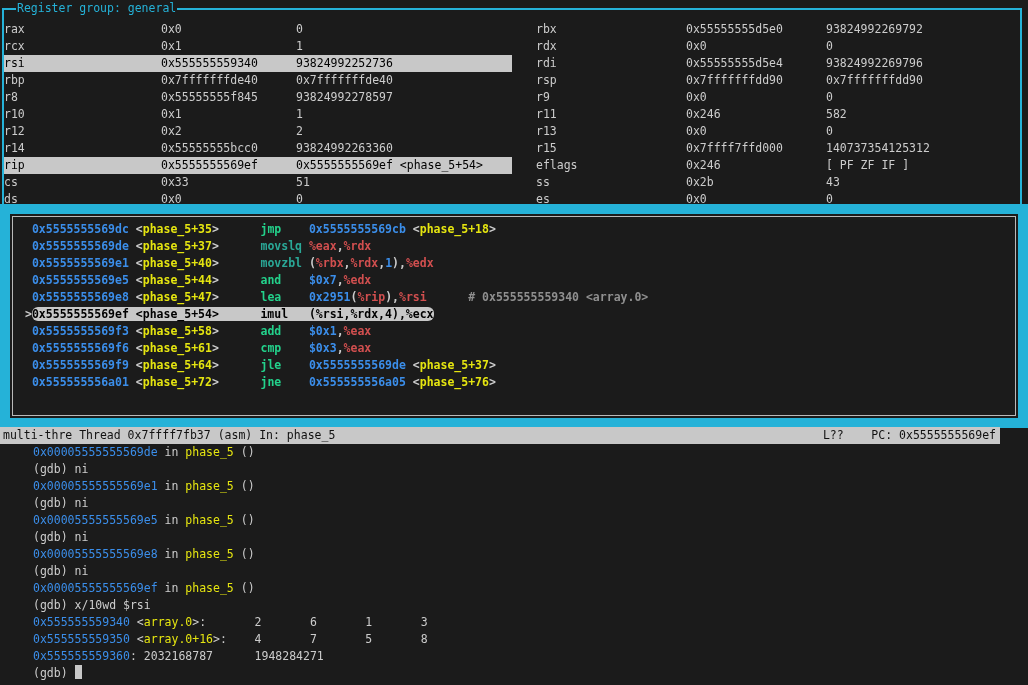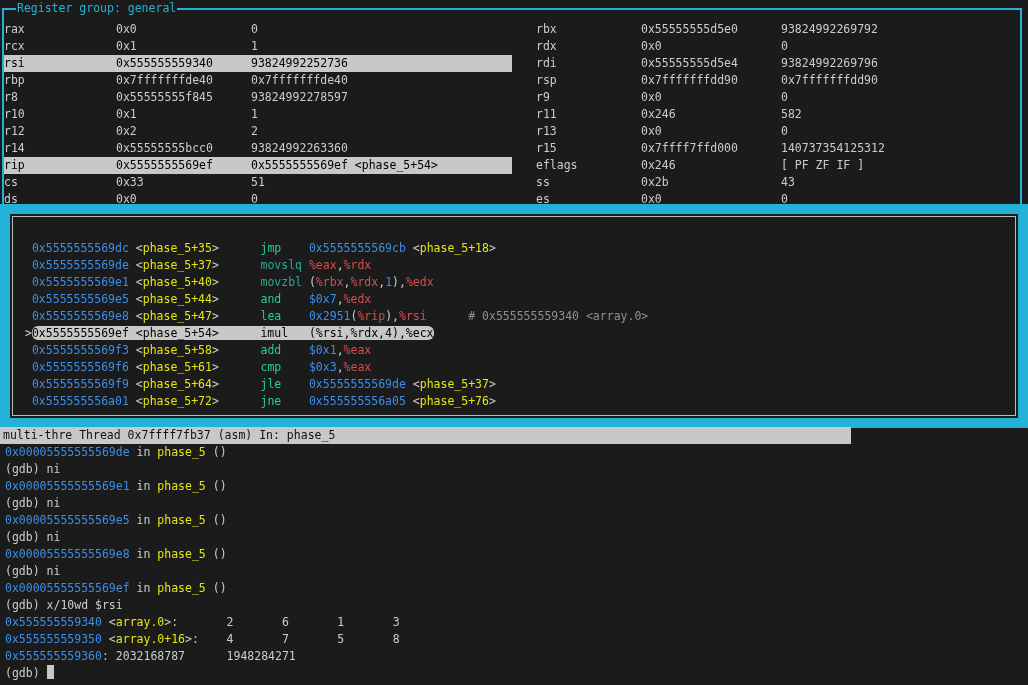--- a/index.html
+++ b/index.html
@@ -29,56 +29,56 @@
     position:absolute;top:-10px;left:12px;padding:0 1px;
     background:var(--bg);color:var(--cyan);white-space:pre;
   }
   .reg-col{position:absolute;top:11px;}
   .reg-col.left{left:0;width:508px;}
   .reg-col.right{left:508px;width:505px;}
   .reg-row{height:17px;white-space:pre;display:flex;}
   .reg-col.left  .reg-row{}
   .reg-col.right .reg-row{padding-left:2px;}
   .reg-name{display:inline-block;width:112px;flex:none;}
-  .reg-hex{display:inline-block;width:135px;flex:none;}
+  .reg-hex{display:inline-block;width:135px;flex:none;margin-left:45px;}
   .reg-col.right .reg-name{width:105px;margin-left:22px;}
   .reg-col.right .reg-hex{width:140px;}
   .reg-row.hl{background:var(--hl);}
   .reg-row.hl span{color:#000;}
 
   
   .asm-panel{
     position:absolute;left:0;top:204px;width:1028px;height:224px;
     background:var(--cyan);box-sizing:border-box;padding:10px;
   }
   .asm-gap{background:var(--bg);width:100%;height:100%;box-sizing:border-box;padding:2px;}
   .asm-inner{
     border:1px solid #b9b9b9;background:var(--bg);
     width:100%;height:100%;box-sizing:border-box;
-    padding:23px 4px 3px 12px;overflow:hidden;
+    padding:4px 4px 3px 12px;overflow:hidden;font-weight:bold;
   }
   .asm-line{height:17px;white-space:pre;}
   .asm-line .body{white-space:pre;}
   .asm-line.current .body{background:var(--hl);border-radius:6px;}
   .asm-line.current .body span{color:#000;}
 
   
   .status-bar{
-    position:absolute;left:0;top:427px;width:851px;height:17px;
+    position:absolute;left:0;top:427px;width:1000px;height:17px;
     background:var(--hl);color:#111;box-sizing:border-box;
     display:flex;justify-content:space-between;
     padding:0 4px 0 3px;white-space:pre;
   }
 
   
   .console{
     position:absolute;left:0;top:444px;width:1028px;height:241px;
     padding-left:5px;box-sizing:border-box;
   }
-  .console-line{height:17px;white-space:pre;}
+  .console-line{height:17px;white-space:pre;margin-left:28px;}
   .cursor{
     display:inline-block;width:7px;height:14px;
     background:var(--hl);vertical-align:-2px;
   }
 </style>
 </head>
 <body style="--bg: #1b1b1b; --fg: #cccccc; --cyan: #25b2d8; --blue: #3b8eea; --yellow: #e5e510; --green: #23d18b; --teal: #2aa897; --red: #d14f4f; --grey: #8f8f8f; --hl: #c8c8c8;">
 
 <div class="reg-panel">
   <span class="reg-title">Register group: general</span>
@@ -122,15 +122,16 @@
         <div class="asm-line"><span class="w"> </span><span class="body"><span class="addr">0x5555555569f3</span><span class="w"> &lt;</span><span class="sym">phase_5+58</span><span class="w">&gt;      </span><span class="mng">add</span><span class="w">    </span><span class="addr">$0x1</span><span class="w">,</span><span class="reg">%eax</span></span></div>
         <div class="asm-line"><span class="w"> </span><span class="body"><span class="addr">0x5555555569f6</span><span class="w"> &lt;</span><span class="sym">phase_5+61</span><span class="w">&gt;      </span><span class="mng">cmp</span><span class="w">    </span><span class="addr">$0x3</span><span class="w">,</span><span class="reg">%eax</span></span></div>
         <div class="asm-line"><span class="w"> </span><span class="body"><span class="addr">0x5555555569f9</span><span class="w"> &lt;</span><span class="sym">phase_5+64</span><span class="w">&gt;      </span><span class="mng">jle</span><span class="w">    </span><span class="addr">0x5555555569de</span><span class="w"> &lt;</span><span class="sym">phase_5+37</span><span class="w">&gt;</span></span></div>
         <div class="asm-line"><span class="w"> </span><span class="body"><span class="addr">0x555555556a01</span><span class="w"> &lt;</span><span class="sym">phase_5+72</span><span class="w">&gt;      </span><span class="mng">jne</span><span class="w">    </span><span class="addr">0x555555556a05</span><span class="w"> &lt;</span><span class="sym">phase_5+76</span><span class="w">&gt;</span></span></div>
       </div>
   </div>
 </div>
 
 <div class="status-bar">
   <span>multi-thre Thread 0x7ffff7fb37 (asm) In: phase_5</span>
+  <span>L??    PC: 0x5555555569ef</span>
 </div>
 
 <div class="console mono" id="console-body"><div class="console-line"><span class="addr">0x00005555555569de</span><span class="w"> in </span><span class="sym">phase_5</span><span class="w"> ()</span></div><div class="console-line"><span class="w">(gdb) ni</span></div><div class="console-line"><span class="addr">0x00005555555569e1</span><span class="w"> in </span><span class="sym">phase_5</span><span class="w"> ()</span></div><div class="console-line"><span class="w">(gdb) ni</span></div><div class="console-line"><span class="addr">0x00005555555569e5</span><span class="w"> in </span><span class="sym">phase_5</span><span class="w"> ()</span></div><div class="console-line"><span class="w">(gdb) ni</span></div><div class="console-line"><span class="addr">0x00005555555569e8</span><span class="w"> in </span><span class="sym">phase_5</span><span class="w"> ()</span></div><div class="console-line"><span class="w">(gdb) ni</span></div><div class="console-line"><span class="addr">0x00005555555569ef</span><span class="w"> in </span><span class="sym">phase_5</span><span class="w"> ()</span></div><div class="console-line"><span class="w">(gdb) x/10wd $rsi</span></div><div class="console-line"><span class="addr">0x555555559340</span><span class="w"> &lt;</span><span class="sym">array.0</span><span class="w">&gt;:       2       6       1       3</span></div><div class="console-line"><span class="addr">0x555555559350</span><span class="w"> &lt;</span><span class="sym">array.0+16</span><span class="w">&gt;:    4       7       5       8</span></div><div class="console-line"><span class="addr">0x555555559360</span><span class="w">: 2032168787      1948284271</span></div><div class="console-line"><span class="w">(gdb) </span><span class="cursor"></span></div></div>
 
 </body></html>

